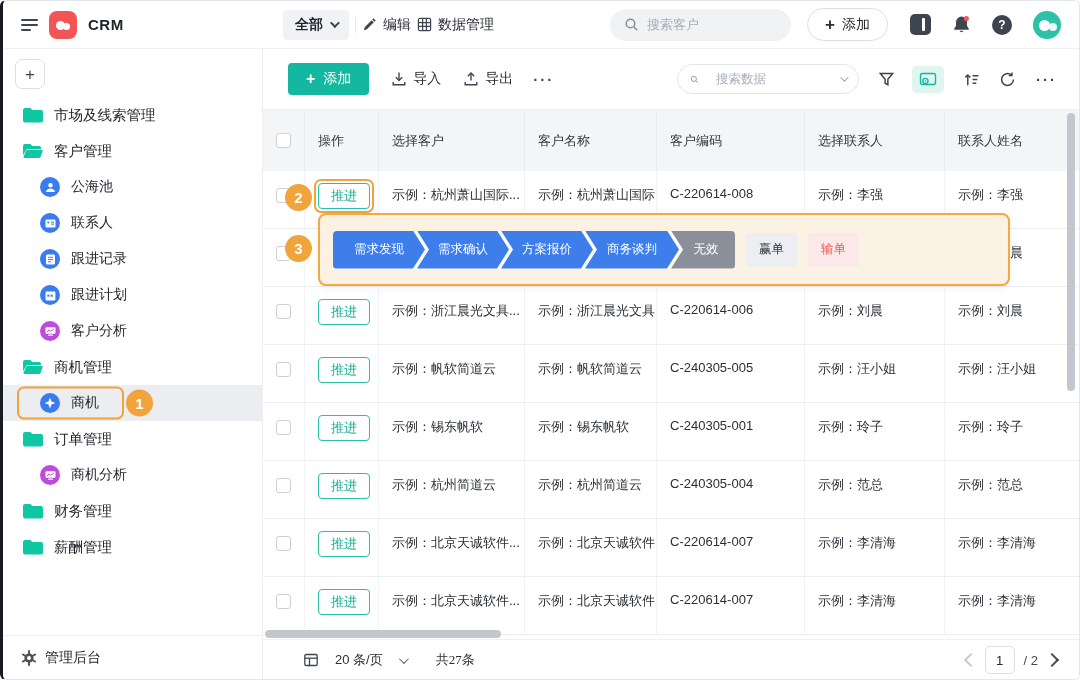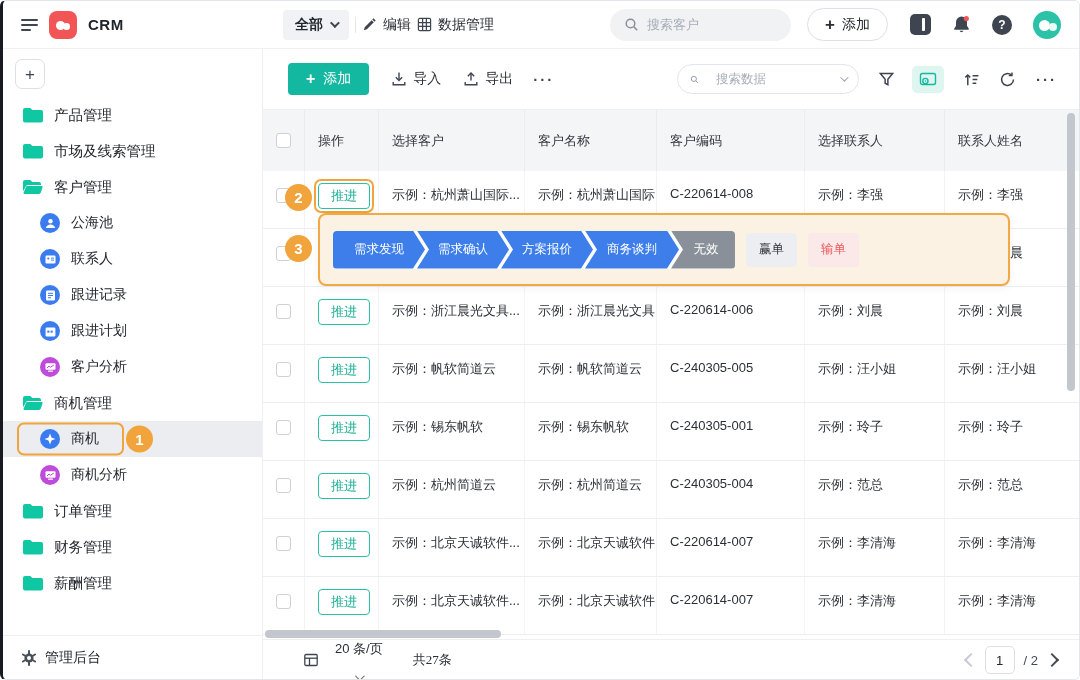--- a/index.html
+++ b/index.html
@@ -206,26 +206,20 @@
     <aside class="sidebar">
       <div class="side-search">
         <button class="side-add">+</button>
       </div>
 
       <div class="side-menu">
         <div class="side-item lvl1">
           <svg width="20" height="16" viewBox="0 0 20 16">
               <path fill="#0FC7A3" d="M0 3a2 2 0 0 1 2-2h5.3l2 2H18a2 2 0 0 1 2 2v8.5a2 2 0 0 1-2 2H2a2 2 0 0 1-2-2V3z"></path>
             </svg>
-          <span>产品管理</span>
-        </div>
-        <div class="side-item lvl1">
-          <svg width="20" height="16" viewBox="0 0 20 16">
-              <path fill="#0FC7A3" d="M0 3a2 2 0 0 1 2-2h5.3l2 2H18a2 2 0 0 1 2 2v8.5a2 2 0 0 1-2 2H2a2 2 0 0 1-2-2V3z"></path>
-            </svg>
           <span>市场及线索管理</span>
         </div>
         <div class="side-item lvl1">
           <svg width="20" height="16" viewBox="0 0 20 16">
               <path fill="#0FC7A3" d="M0 3a2 2 0 0 1 2-2h5.3l2 2H16a2 2 0 0 1 2 2v1H4.9a2.4 2.4 0 0 0-2.3 1.7L0 12.6V3z"></path>
               <path fill="#0FC7A3" d="M4.6 7h14c.7 0 1.2.66 1 1.3l-1.8 5.3a2 2 0 0 1-1.9 1.4H1.6c-.7 0-1.2-.66-1-1.3l2.1-5.3A2 2 0 0 1 4.6 7z"></path>
             </svg>
           <span>客户管理</span>
         </div>
         <div class="side-item lvl2">
@@ -289,35 +283,35 @@
         <div class="side-item lvl2 active">
           <span class="ico-circle bg-blue">
               <svg width="12" height="12" viewBox="0 0 12 12" fill="#fff">
                 <path d="M6 .6l1.5 3.9 3.9 1.5-3.9 1.5L6 11.4 4.5 7.5.6 6l3.9-1.5z"></path>
               </svg>
             </span>
           <span>商机</span>
           <span class="active-outline"></span>
           <span class="num-badge badge-inline">1</span>
         </div>
+        <div class="side-item lvl1">
+          <svg width="20" height="16" viewBox="0 0 20 16">
+              <path fill="#0FC7A3" d="M0 3a2 2 0 0 1 2-2h5.3l2 2H18a2 2 0 0 1 2 2v8.5a2 2 0 0 1-2 2H2a2 2 0 0 1-2-2V3z"></path>
+            </svg>
+          <span>订单管理</span>
+        </div>
         <div class="side-item lvl2">
           <span class="ico-circle bg-purple">
               <svg width="11" height="11" viewBox="0 0 11 11">
                 <rect x=".5" y="1.2" width="10" height="6.6" rx="1" fill="#fff"></rect>
                 <path d="M2 6l2-2 1.5 1.2L8.9 3" stroke="#BE4BDB" stroke-width="1" fill="none"></path>
                 <rect x="3" y="8.6" width="5" height="1.1" rx=".5" fill="#fff"></rect>
               </svg>
             </span>
           <span>商机分析</span>
-        </div>
-        <div class="side-item lvl1">
-          <svg width="20" height="16" viewBox="0 0 20 16">
-              <path fill="#0FC7A3" d="M0 3a2 2 0 0 1 2-2h5.3l2 2H18a2 2 0 0 1 2 2v8.5a2 2 0 0 1-2 2H2a2 2 0 0 1-2-2V3z"></path>
-            </svg>
-          <span>订单管理</span>
         </div>
         <div class="side-item lvl1">
           <svg width="20" height="16" viewBox="0 0 20 16">
               <path fill="#0FC7A3" d="M0 3a2 2 0 0 1 2-2h5.3l2 2H18a2 2 0 0 1 2 2v8.5a2 2 0 0 1-2 2H2a2 2 0 0 1-2-2V3z"></path>
             </svg>
           <span>财务管理</span>
         </div>
         <div class="side-item lvl1">
           <svg width="20" height="16" viewBox="0 0 20 16">
               <path fill="#0FC7A3" d="M0 3a2 2 0 0 1 2-2h5.3l2 2H18a2 2 0 0 1 2 2v8.5a2 2 0 0 1-2 2H2a2 2 0 0 1-2-2V3z"></path>
@@ -533,21 +527,21 @@
 
       <div class="vscroll"></div>
       <div class="hscroll"></div>
 
       <div class="tfoot">
         <svg width="16" height="16" viewBox="0 0 16 16" fill="none" stroke="#3E4450" stroke-width="1.3">
             <rect x="1.8" y="2.5" width="12.4" height="11" rx="1.2"></rect>
             <line x1="1.8" y1="6.2" x2="14.2" y2="6.2"></line>
             <line x1="6.5" y1="6.2" x2="6.5" y2="13.5"></line>
           </svg>
-        <div class="psize" style="margin-left:16px;flex-direction:column;">
+        <div class="psize" style="margin-left:16px;">
           <span>20 条/页</span>
           <span class="pchev"></span>
         </div>
         <span class="total">共27条</span>
         <div class="spacer"></div>
         <div class="pager">
           <span class="pg-arrow pg-prev"></span>
           <span class="pg-box">1</span>
           <span class="pg-of">/ 2</span>
           <span class="pg-arrow pg-next"></span>

